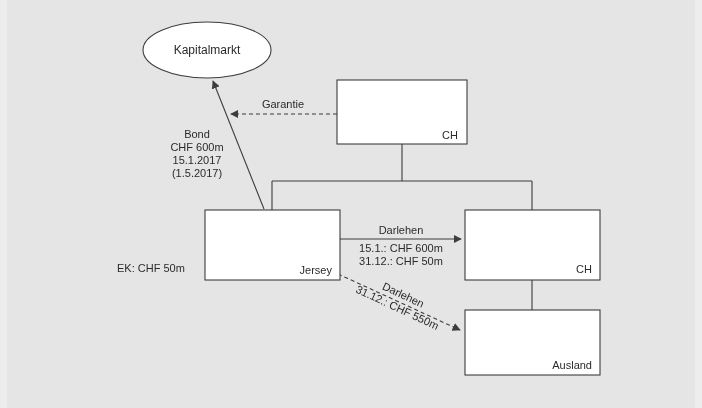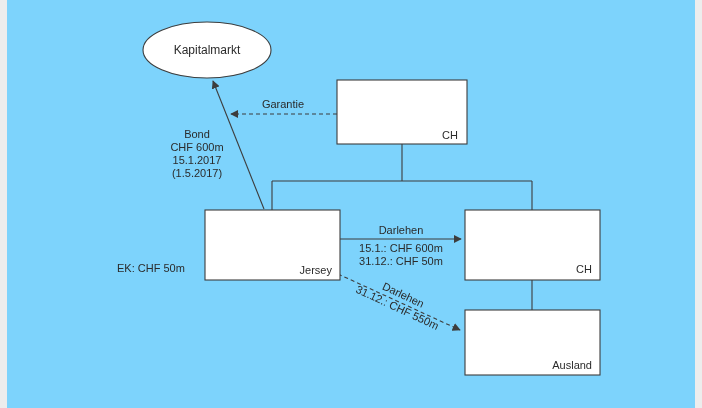--- a/index.html
+++ b/index.html
@@ -4,21 +4,21 @@
 <style>
   html, body {
     margin: 0;
     padding: 0;
     background: #ffffff;
   }
   .canvas {
     position: relative;
     width: 702px;
     height: 408px;
-    background: #7dd3fc;
+    background: #e5e5e5;
     font-family: "Liberation Sans", sans-serif;
     overflow: hidden;
   }
   .edge-strip {
     position: absolute;
     top: 0;
     bottom: 0;
     width: 7px;
     background: #ededed;
   }

